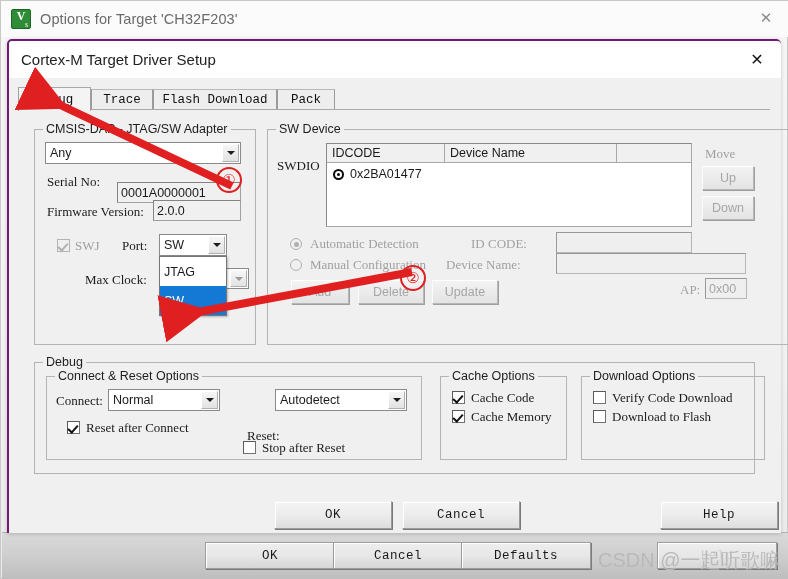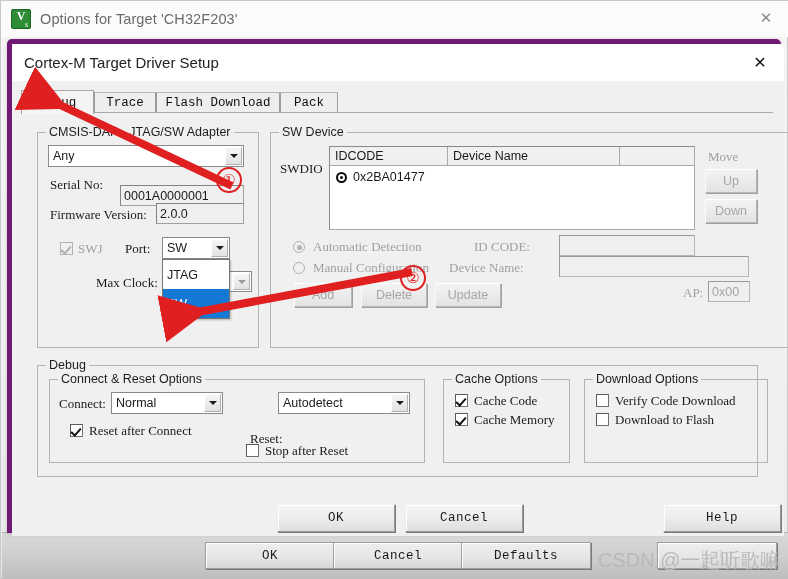--- a/index.html
+++ b/index.html
@@ -102,21 +102,21 @@
     background: linear-gradient(to bottom,#eeeeee 0%, #e6e6e6 55%, #d6d6d6 100%);
     border-color: #9d9d9d;
   }
 
   
   .inner-dialog {
     position: absolute;
     left: 7px; top: 39px;
     width: 774px; height: 494px;
     background: #f0f0f0;
-    border: 5px solid #701a75;
+    border: 2px solid #701a75;
     border-radius: 5px 5px 0 0;
     box-sizing: border-box;
     box-shadow: 0 1px 4px rgba(0,0,0,0.18);
   }
   .inner-titlebar {
     position: absolute;
     left: 0; top: 0;
     width: 772px; height: 37px;
     background: #ffffff;
     border-radius: 4px 4px 0 0;
@@ -489,21 +489,21 @@
         <div class="lbl dim" style="left:40px; top:108px;text-align:center;">SWJ</div>
 
         <div class="lbl" style="left:87px; top:108px;">Port:</div>
         <div class="combo" style="left:124px; top:104px; width:68px; height:22px;">
           <div class="val">SW</div>
           <div class="arrowbox">
               <span class="tri-down"></span>
             </div>
         </div>
 
-        <div class="lbl" style="left:50px; top:142px;margin-left:8px;">Max Clock:</div>
+        <div class="lbl" style="left:50px; top:142px;">Max Clock:</div>
         <div class="combo" style="left:190px; top:138px; width:24px; height:21px;">
           <div class="arrowbox">
               <span class="tri-down" style="border-top-color:#9a9a9a;"></span>
             </div>
         </div>
 
         <div class="droplist" style="left:124px; top:126px; width:68px;">
           <div class="opt">JTAG</div>
           <div class="opt sel">SW</div>
         </div>

